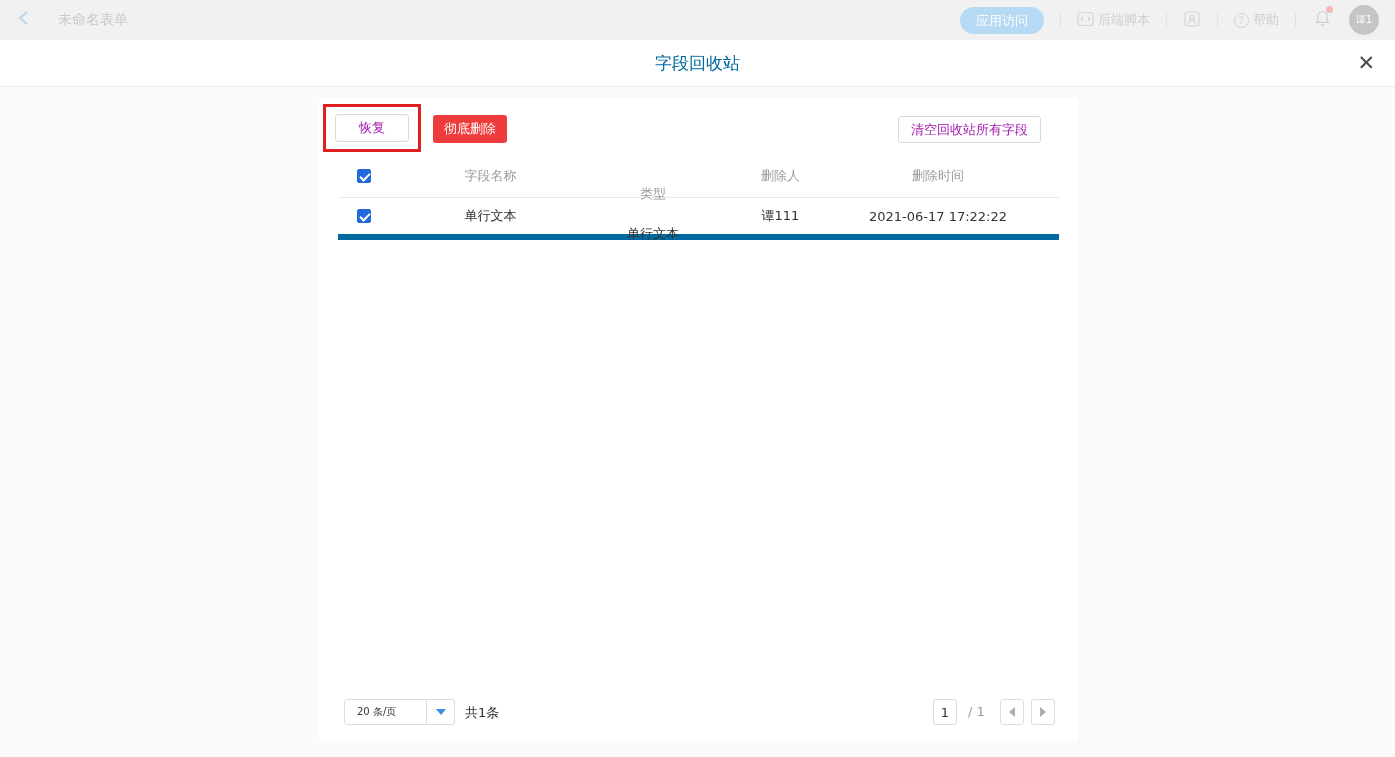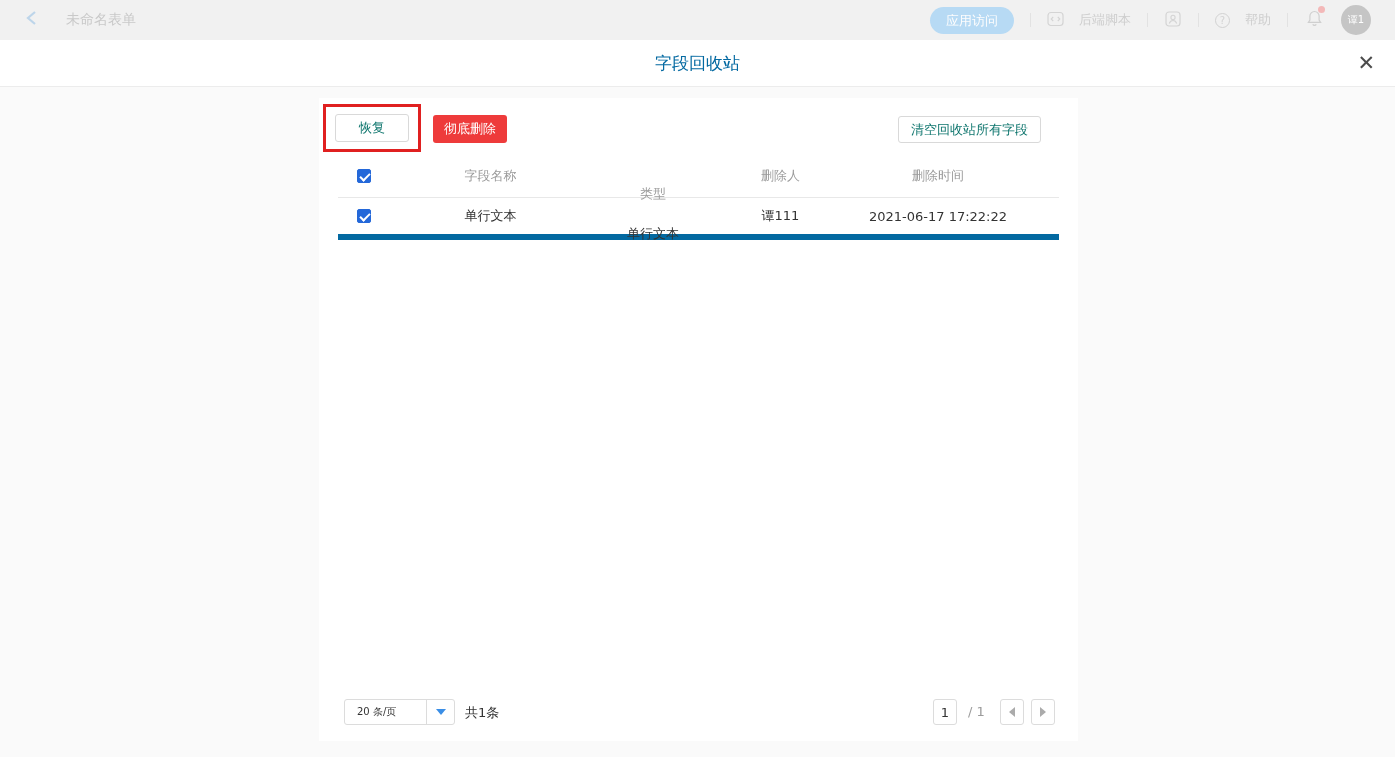--- a/index.html
+++ b/index.html
@@ -1,29 +1,29 @@
 <!DOCTYPE html>
 <html><head>
 <meta charset="utf-8">
 <style>
   * { margin:0; padding:0; box-sizing:border-box; }
   html,body { width:1395px; height:757px; overflow:hidden;
     font-family:"DejaVu Sans","Liberation Sans",sans-serif; background:#fff; }
 
   
   .topbar { height:40px; background:#f1f1f1; display:flex; align-items:center;
-    padding:0 24px; }
+    padding:0 16px; }
   .back-btn { display:flex; align-items:center; cursor:pointer; }
   .form-title { color:#c9c9c9; font-size:14px; margin-left:26px; }
   .topbar-right { margin-left:auto; display:flex; align-items:center; }
   .pill-btn { background:#b7daf4; color:#fdfdfd; font-size:13px; border:none;
     border-radius:14px; padding:0 16px; height:27px; line-height:27px; cursor:pointer; }
   .tb-divider { width:1px; height:14px; background:#e2e2e2; margin:0 16px; }
   .tb-item { display:flex; align-items:center; color:#cecece; font-size:13px;
-    gap:15px; cursor:pointer; }
+    gap:4px; cursor:pointer; }
   .help-circle { width:15px; height:15px; border:1px solid #d2d2d2; border-radius:50%;
     color:#d2d2d2; font-size:10px; display:flex; align-items:center; justify-content:center; }
   .bell-wrap { position:relative; margin-left:2px; cursor:pointer; }
   .bell-dot { position:absolute; right:-2px; top:-3px; width:7px; height:7px;
     border-radius:50%; background:#f3b8b8; }
   .avatar { width:30px; height:30px; border-radius:50%; background:#c5c5c5;
     color:#fff; font-size:10px; display:flex; align-items:center; justify-content:center;
     margin-left:18px; cursor:pointer; }
 
   
@@ -37,21 +37,21 @@
   .modal-body { position:relative; height:670px; background:#fafafa; }
   .card { position:absolute; left:319px; top:11px; width:759px; height:643px;
     background:#fff; }
 
   
   .toolbar { position:relative; height:57px; }
   .annotation-box { position:absolute; left:4px; top:6px; border:3px solid #e02020;
     padding:7px 9px; }
   .btn { font-size:13px; border-radius:3px; cursor:pointer;
     font-family:"DejaVu Sans","Liberation Sans",sans-serif; }
-  .btn-plain { background:#fff; border:1px solid #d9d9d9; color:#0f766e; }
+  .btn-plain { background:#fff; border:1px solid #d9d9d9; color:#a21caf; }
   .btn-restore { width:74px; height:28px; }
   .btn-danger { position:absolute; left:114px; top:17px; width:74px; height:28px;
     background:#ee3b3b; color:#fff; border:none; }
   .btn-clear { position:absolute; right:37px; top:18px; height:27px; padding:0 12px; }
 
   
   .table { margin:0 19px; }
   .thead, .trow { display:flex; align-items:center; }
   .thead { height:42px; color:#9b9b9b; font-size:13px; }
   .trow { height:43px; border-top:1px solid #e8e8e8; border-bottom:6px solid #0369a1;

